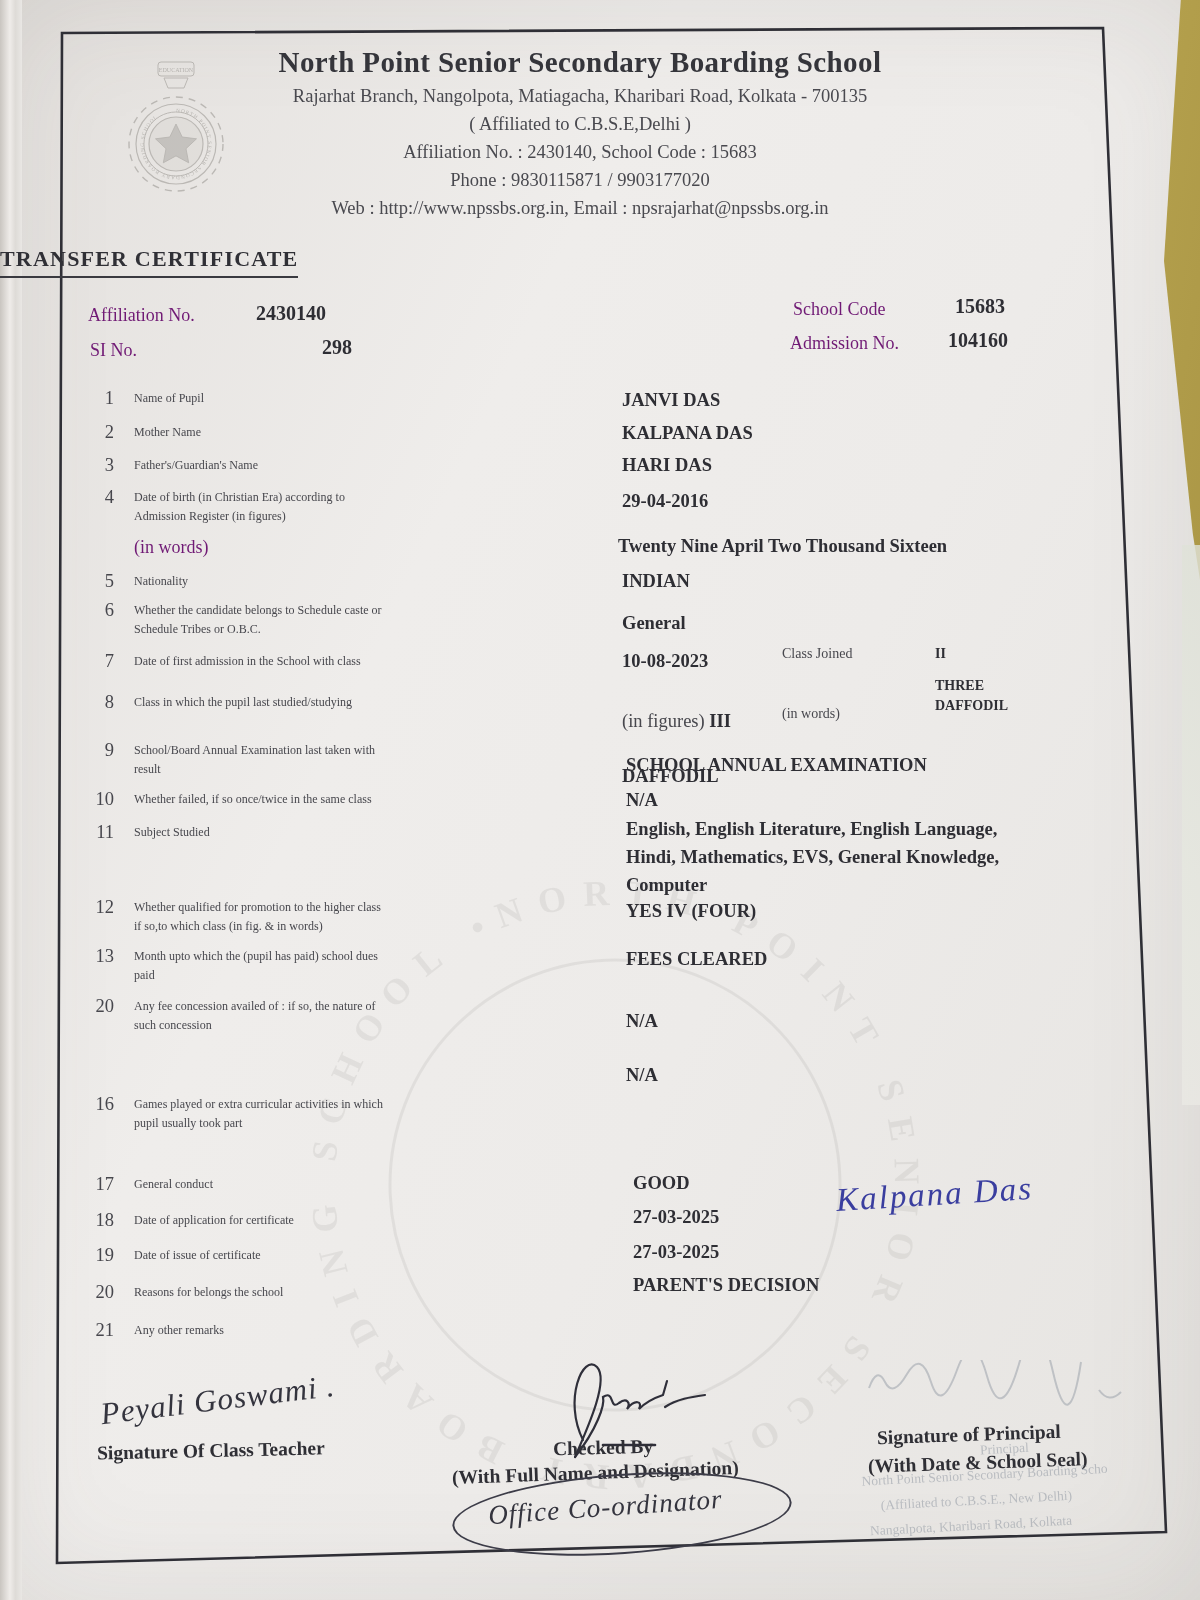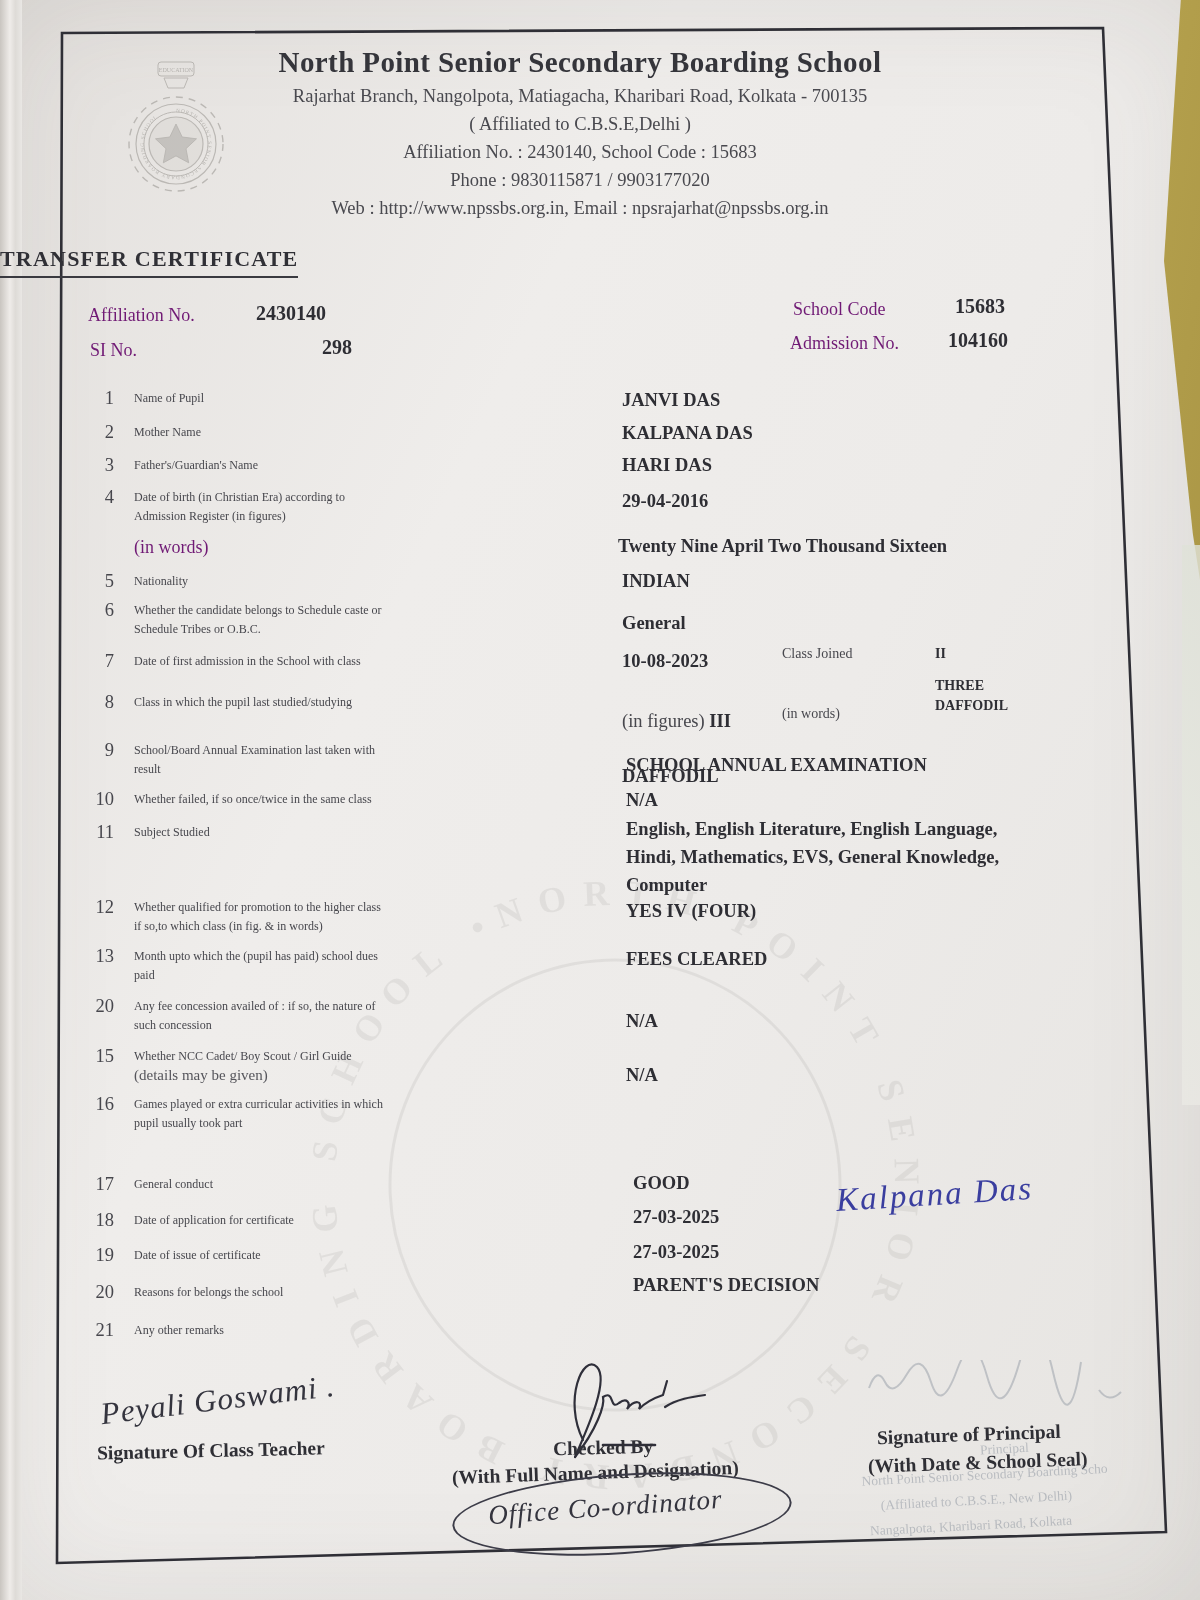--- a/index.html
+++ b/index.html
@@ -227,27 +227,20 @@
   </div>
   <div class="val" style="top:946px;left:626px">FEES CLEARED</div>
 
   <div class="frow" style="top:996px">
     <span class="num">20</span>
     <span class="lblwrap"><span class="lbl">Any fee concession availed of : if so, the nature of
 such concession</span></span>
   </div>
   <div class="val" style="top:1008px;left:626px">N/A</div>
 
-  <div class="frow" style="top:1046px">
-    <span class="num">15</span>
-    <span class="lblwrap">
-      <span class="lbl">Whether NCC Cadet/ Boy Scout / Girl Guide</span>
-      <span class="note">(details may be given)</span>
-    </span>
-  </div>
   <div class="val" style="top:1062px;left:626px">N/A</div>
 
   <div class="frow" style="top:1094px">
     <span class="num">16</span>
     <span class="lblwrap">
       <span class="lbl">Games played or extra curricular activities in which
 pupil usually took part</span>
     </span>
   </div>
   <div class="val" style="top:1094px;left:626px"></div>

